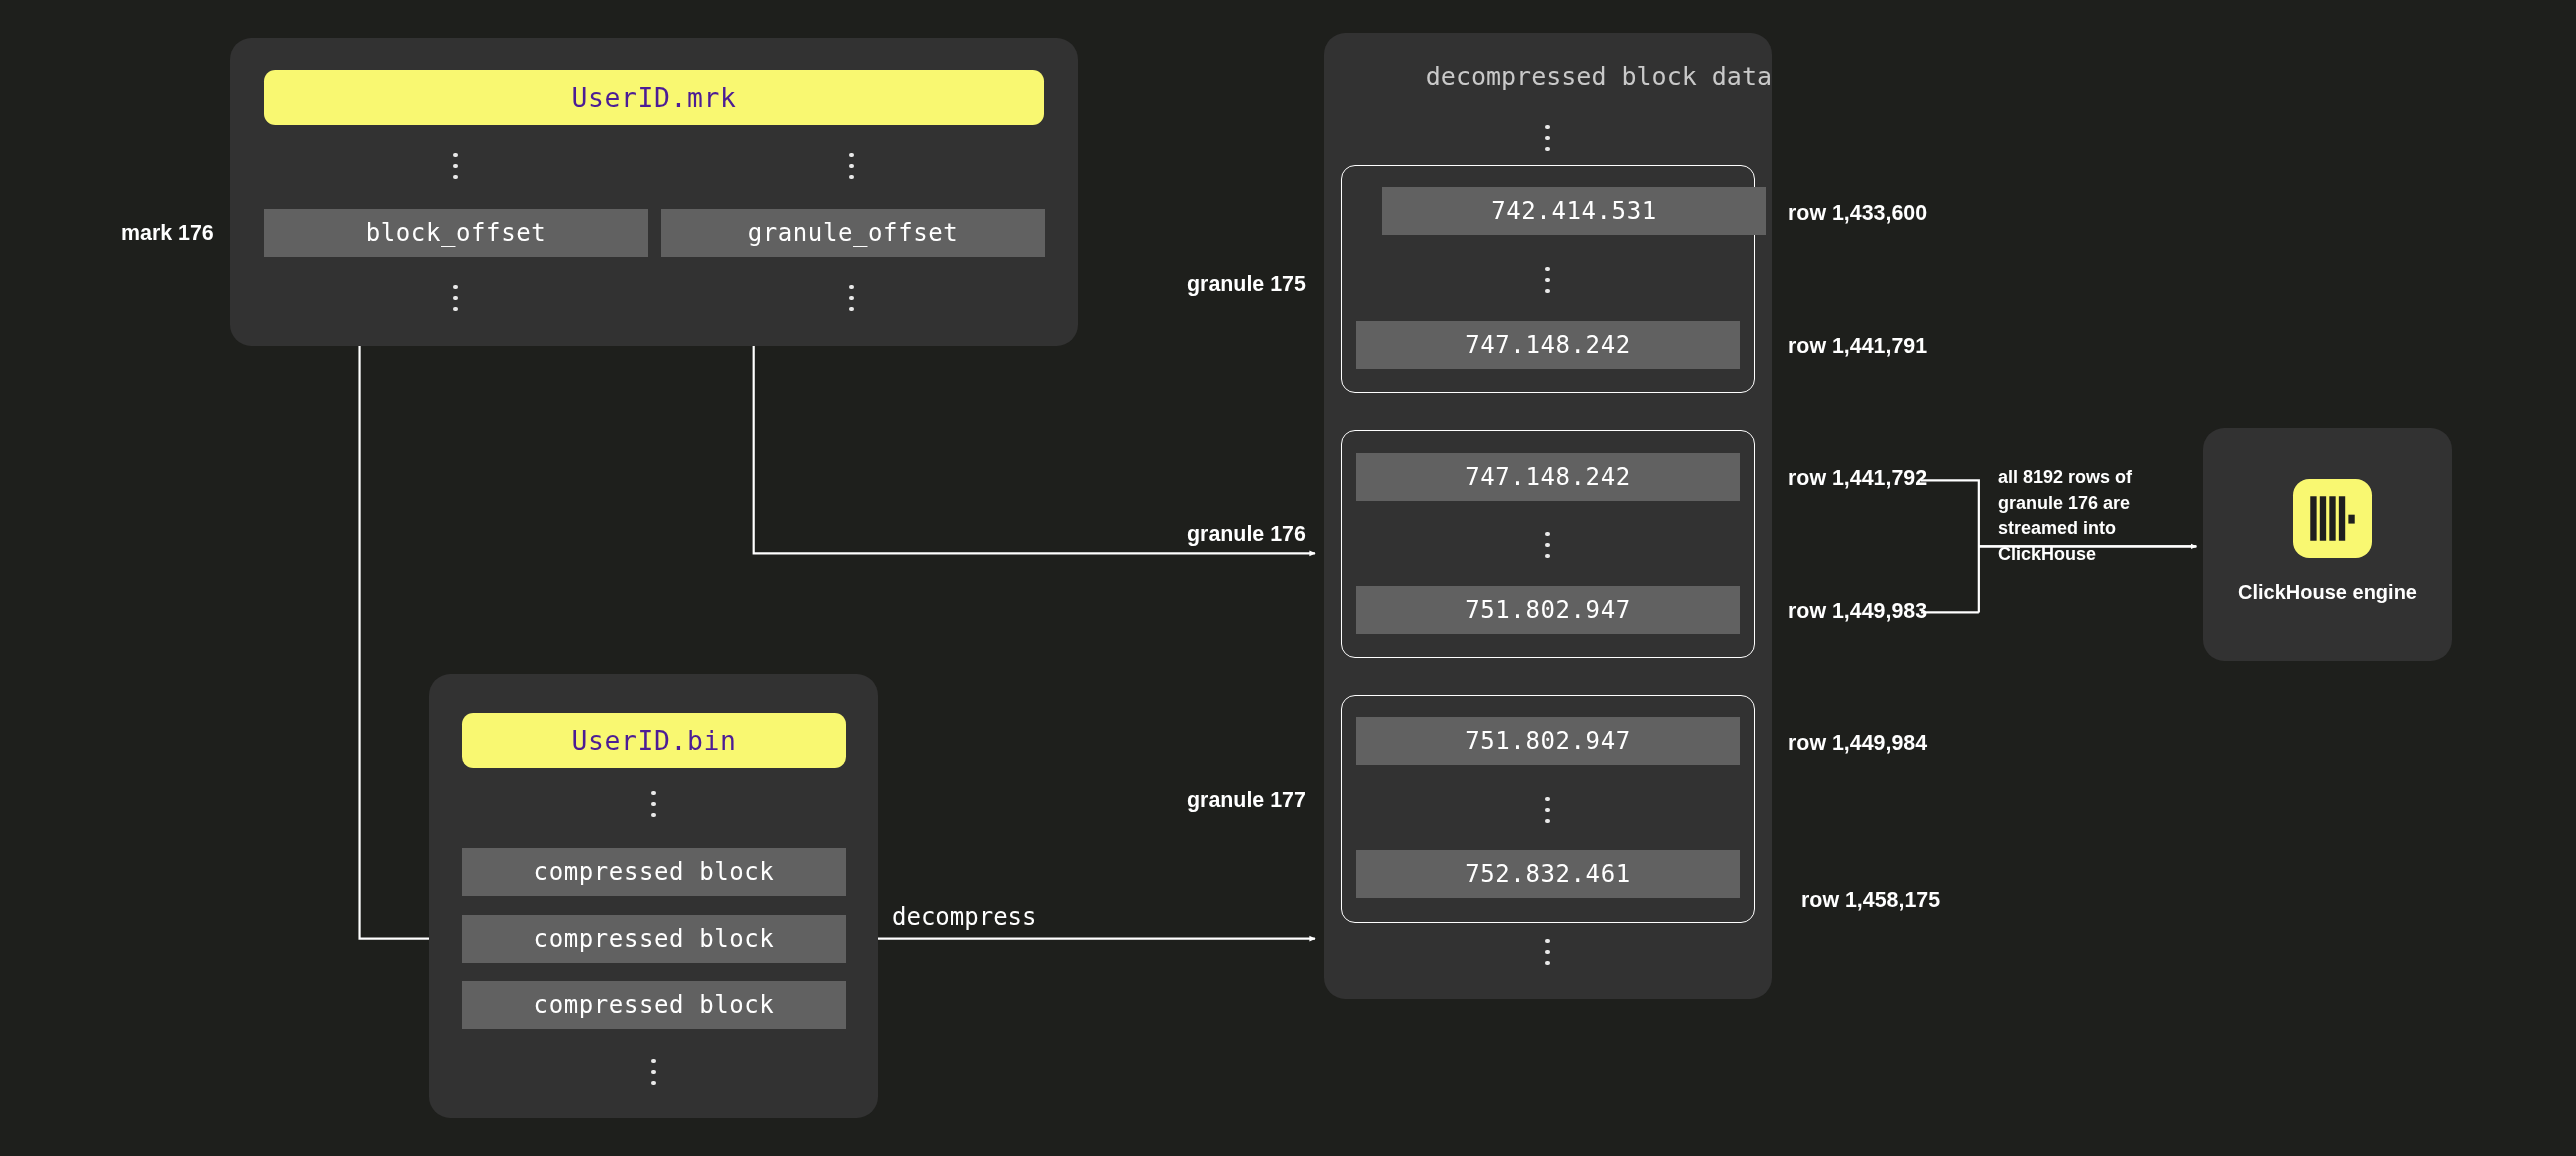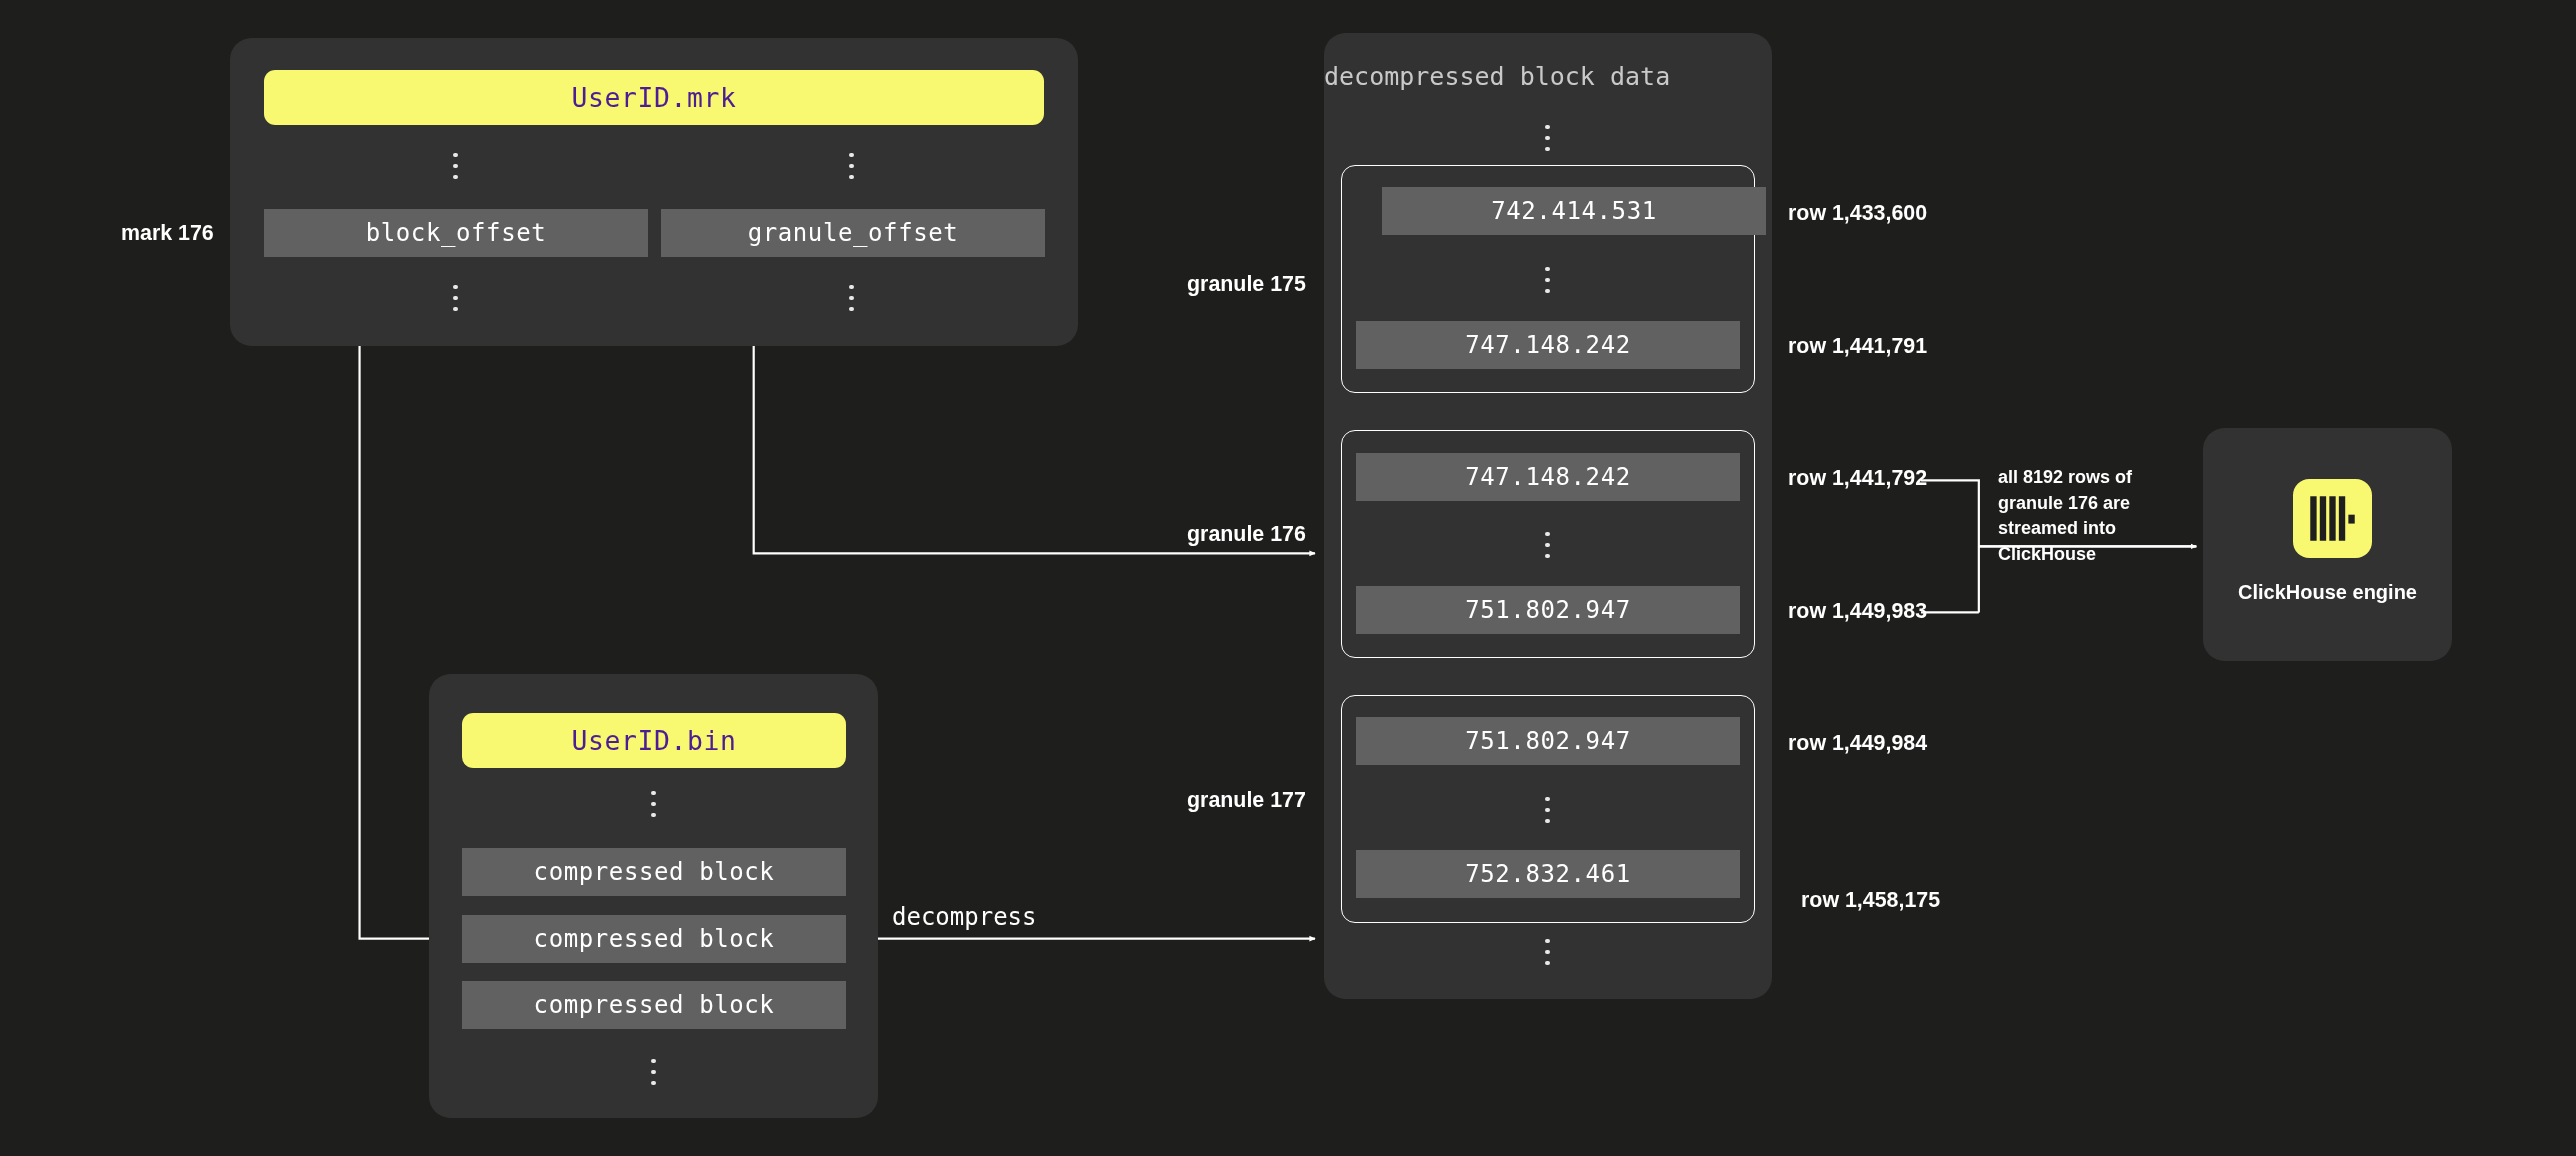--- a/index.html
+++ b/index.html
@@ -198,21 +198,21 @@
 
   <div class="vdots" style="left:649px; top:1059px;">
     <i></i>
       <i></i>
       <i></i>
   </div>
 
   <div class="panel" style="left:1324px; top:33px; width:448px; height:966px;">
   </div>
 
-  <div class="label mono" style="left:1324px; top:62px; width:448px; text-align:left;">decompressed block data</div>
+  <div class="label mono" style="left:1324px; top:62px; width:448px; text-align:right;">decompressed block data</div>
 
   <div class="vdots" style="left:1543px; top:125px;">
     <i></i>
       <i></i>
       <i></i>
   </div>
 
   <div class="granule-box" style="left:1341px; top:165px; width:414px; height:228px;"></div>
   <div class="cell" style="left:1356px; top:187px; width:384px; height:48px;margin-left:26px;">742.414.531</div>
   <div class="vdots" style="left:1543px; top:267px;">

